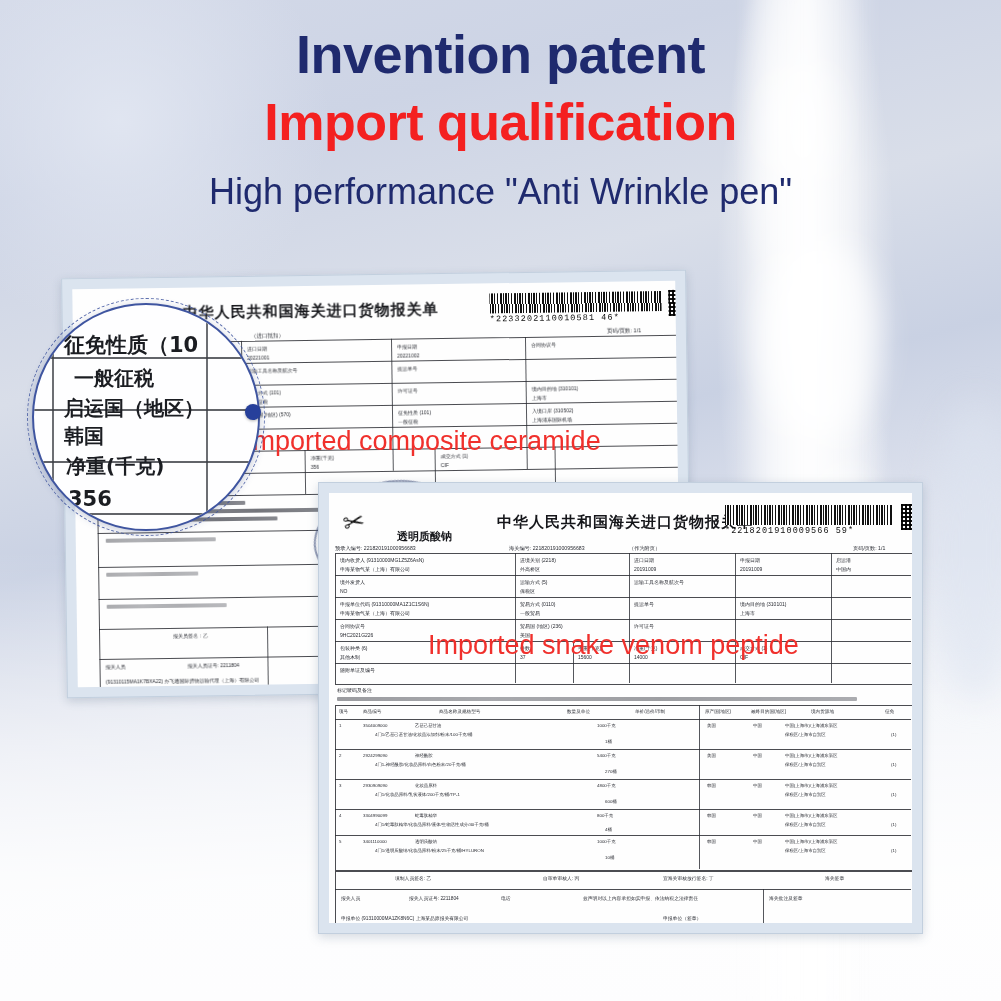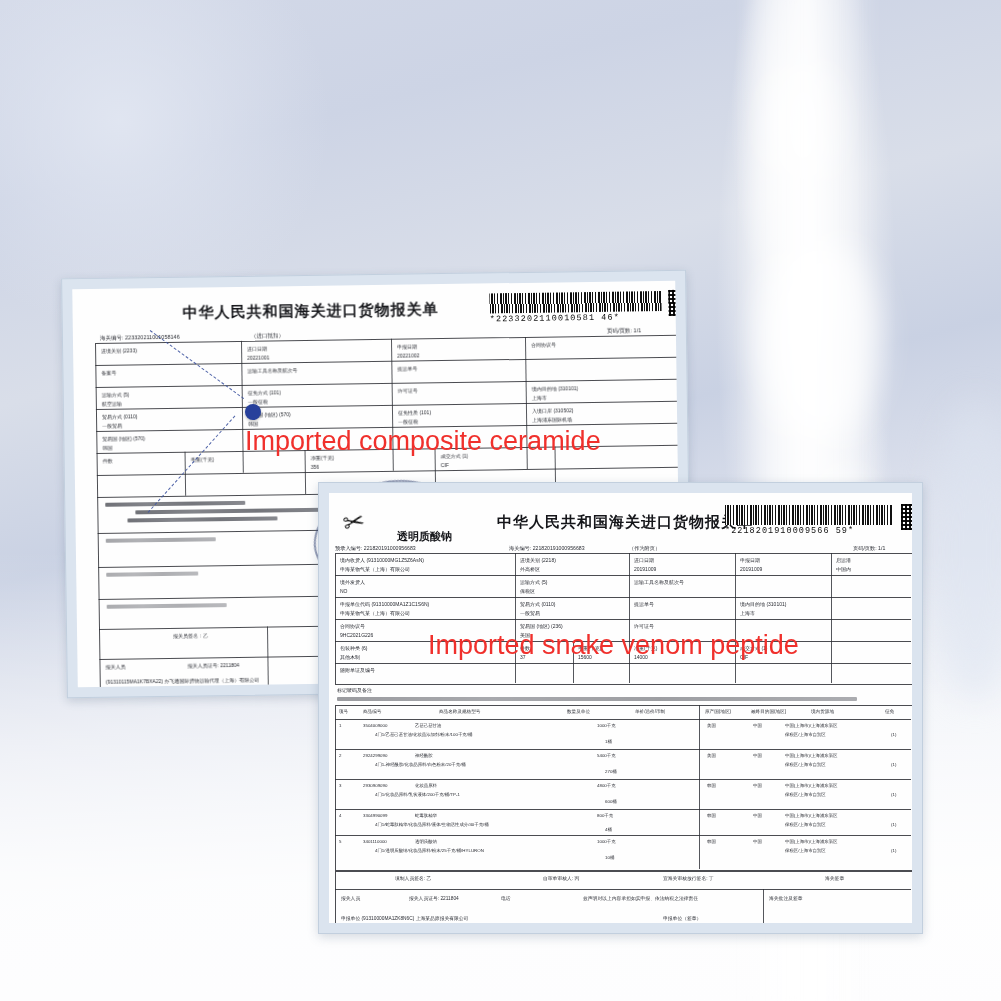--- a/index.html
+++ b/index.html
@@ -106,20 +106,25 @@
 
 <div class="stage">
 
   <div class="bg"></div>
   <div class="bg-streak"></div>
   <div class="bg-blob blob1"></div>
   <div class="bg-blob blob2"></div>
   <div class="bg-blob blob3"></div>
   <div class="bg-blob blob4"></div>
 
+  <div class="headline">
+    <div class="h-line1">Invention patent</div>
+    <div class="h-line2">Import qualification</div>
+    <div class="h-line3">High performance "Anti Wrinkle pen"</div>
+  </div>
 
   <div class="doccard" id="doc1">
     <div class="docpaper">
 
       <div class="ftitle" style="left:110px;top:16px;font-size:15px;letter-spacing:1px;">中华人民共和国海关进口货物报关单</div>
 
       <div class="barcode" style="left:417px;top:10px;width:172px;height:20px;"></div>
       <div class="barnum" style="left:417px;top:31px;font-size:8.5px;letter-spacing:1.1px;">*2233202110010581 46*</div>
       <div class="qrcode" style="left:596px;top:9px;width:26px;height:26px;"></div>
 
@@ -382,15 +387,34 @@
       <div class="fsmall" style="left:334px;top:422px;font-size:4.8px;">申报单位（签章）</div>
     </div>
   </div>
 
   <div class="annot" id="annot1">Imported composite ceramide</div>
   <div class="annot" id="annot2">Imported snake venom peptide</div>
 
   <div class="leader" style="left:150px;top:330px;width:116px;transform:rotate(36deg);"></div>
   <div class="leader" style="left:148px;top:512px;width:130px;transform:rotate(-48deg);"></div>
 
+  <div class="mag-wrap">
+    <div class="mag-dash"></div>
+    <div class="mag">
+
+      <div class="mag-rule" style="left:-10px;top:52px;width:250px;"></div>
+      <div class="mag-rule" style="left:-10px;top:104px;width:250px;"></div>
+      <div class="mag-rule" style="left:-10px;top:156px;width:250px;"></div>
+      <div class="mag-rule" style="left:-10px;top:208px;width:250px;"></div>
+      <div class="mag-vrule" style="left:18px;top:-10px;height:250px;"></div>
+      <div class="mag-vrule" style="left:172px;top:-10px;height:250px;"></div>
+
+      <div class="mag-txt" style="left:30px;top:26px;font-size:21px;">征免性质（10</div>
+      <div class="mag-txt" style="left:40px;top:60px;font-size:20px;">一般征税</div>
+      <div class="mag-txt" style="left:30px;top:90px;font-size:20px;">启运国（地区）</div>
+      <div class="mag-txt" style="left:30px;top:118px;font-size:20px;">韩国</div>
+      <div class="mag-txt" style="left:32px;top:148px;font-size:20px;">净重(千克)</div>
+      <div class="mag-txt" style="left:34px;top:182px;font-size:21px;">356</div>
+    </div>
+  </div>
   <div class="mag-dot"></div>
 
 </div>
 
 </body></html>

